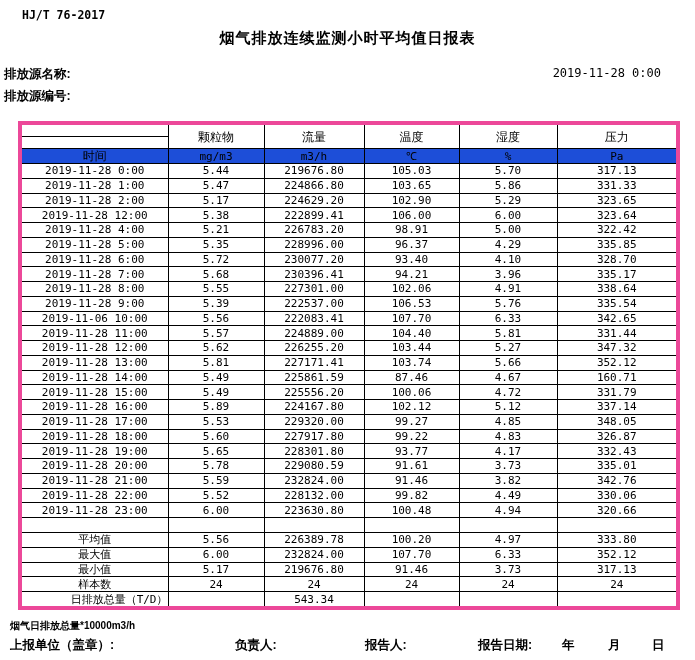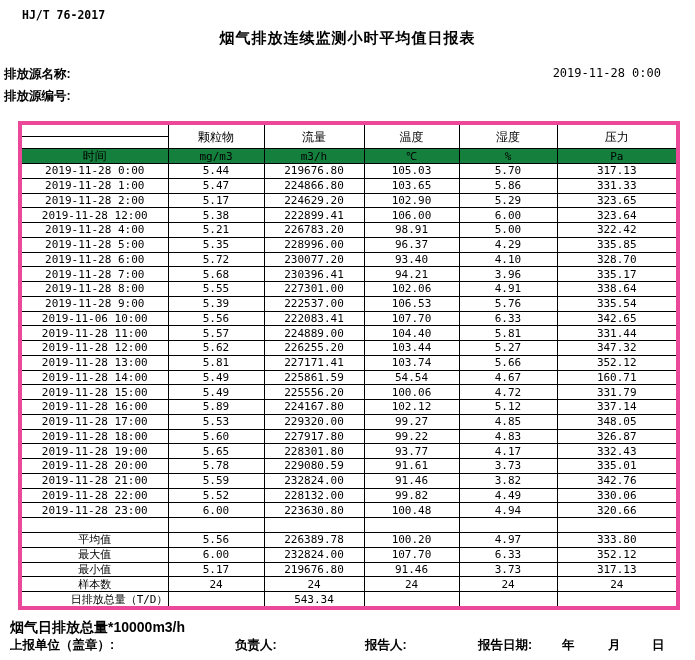--- a/index.html
+++ b/index.html
@@ -31,35 +31,35 @@
     border:4px solid #ec4899;
   }
   table.report td{
     border:1px solid #000;
     text-align:center;vertical-align:middle;
     padding:0;line-height:1;white-space:nowrap;overflow:hidden;
     font-size:11px;
   }
   thead tr.h1 td{height:11px;font-size:12px;}
   tr.green td{
-    height:14px;background:#15803d;
+    height:14px;background:#1d4ed8;
     font-family:"DejaVu Sans Mono", monospace;font-size:11px;
   }
   tr.green td.time-head{font-family:"Liberation Sans", sans-serif;font-size:12px;}
   tbody.rows td, tbody.summary td{
     height:13.75px;
     font-family:"DejaVu Sans Mono", monospace;
   }
   tbody.summary td{height:13.8px;}
   tr.spacer td{height:14px;}
   td.sum-label{font-family:"Liberation Sans", sans-serif;font-size:11.5px;}
   td.sum-label.left{text-align:right;padding-left:14px;}
   .note{
     position:absolute;left:10px;top:619px;
-    font-weight:bold;font-size:14px;
+    font-weight:bold;font-size:10px;
   }
   .sig{position:absolute;top:637px;left:0;width:695px;height:20px;font-weight:bold;font-size:12.5px;}
   .sig span{position:absolute;top:0;}
   .sig .s-unit{left:10px;}
   .sig .s-resp{left:235px;}
   .sig .s-rep{left:365px;}
   .sig .s-date{left:478px;}
   .sig .s-year{left:562px;}
   .sig .s-month{left:608px;}
   .sig .s-day{left:652px;}
@@ -217,21 +217,21 @@
         <td>5.81</td>
         <td>227171.41</td>
         <td>103.74</td>
         <td>5.66</td>
         <td>352.12</td>
       </tr>
       <tr>
         <td>2019-11-28 14:00</td>
         <td>5.49</td>
         <td>225861.59</td>
-        <td>54.54</td>
+        <td>87.46</td>
         <td>4.67</td>
         <td>160.71</td>
       </tr>
       <tr>
         <td>2019-11-28 15:00</td>
         <td>5.49</td>
         <td>225556.20</td>
         <td>100.06</td>
         <td>4.72</td>
         <td>331.79</td>

